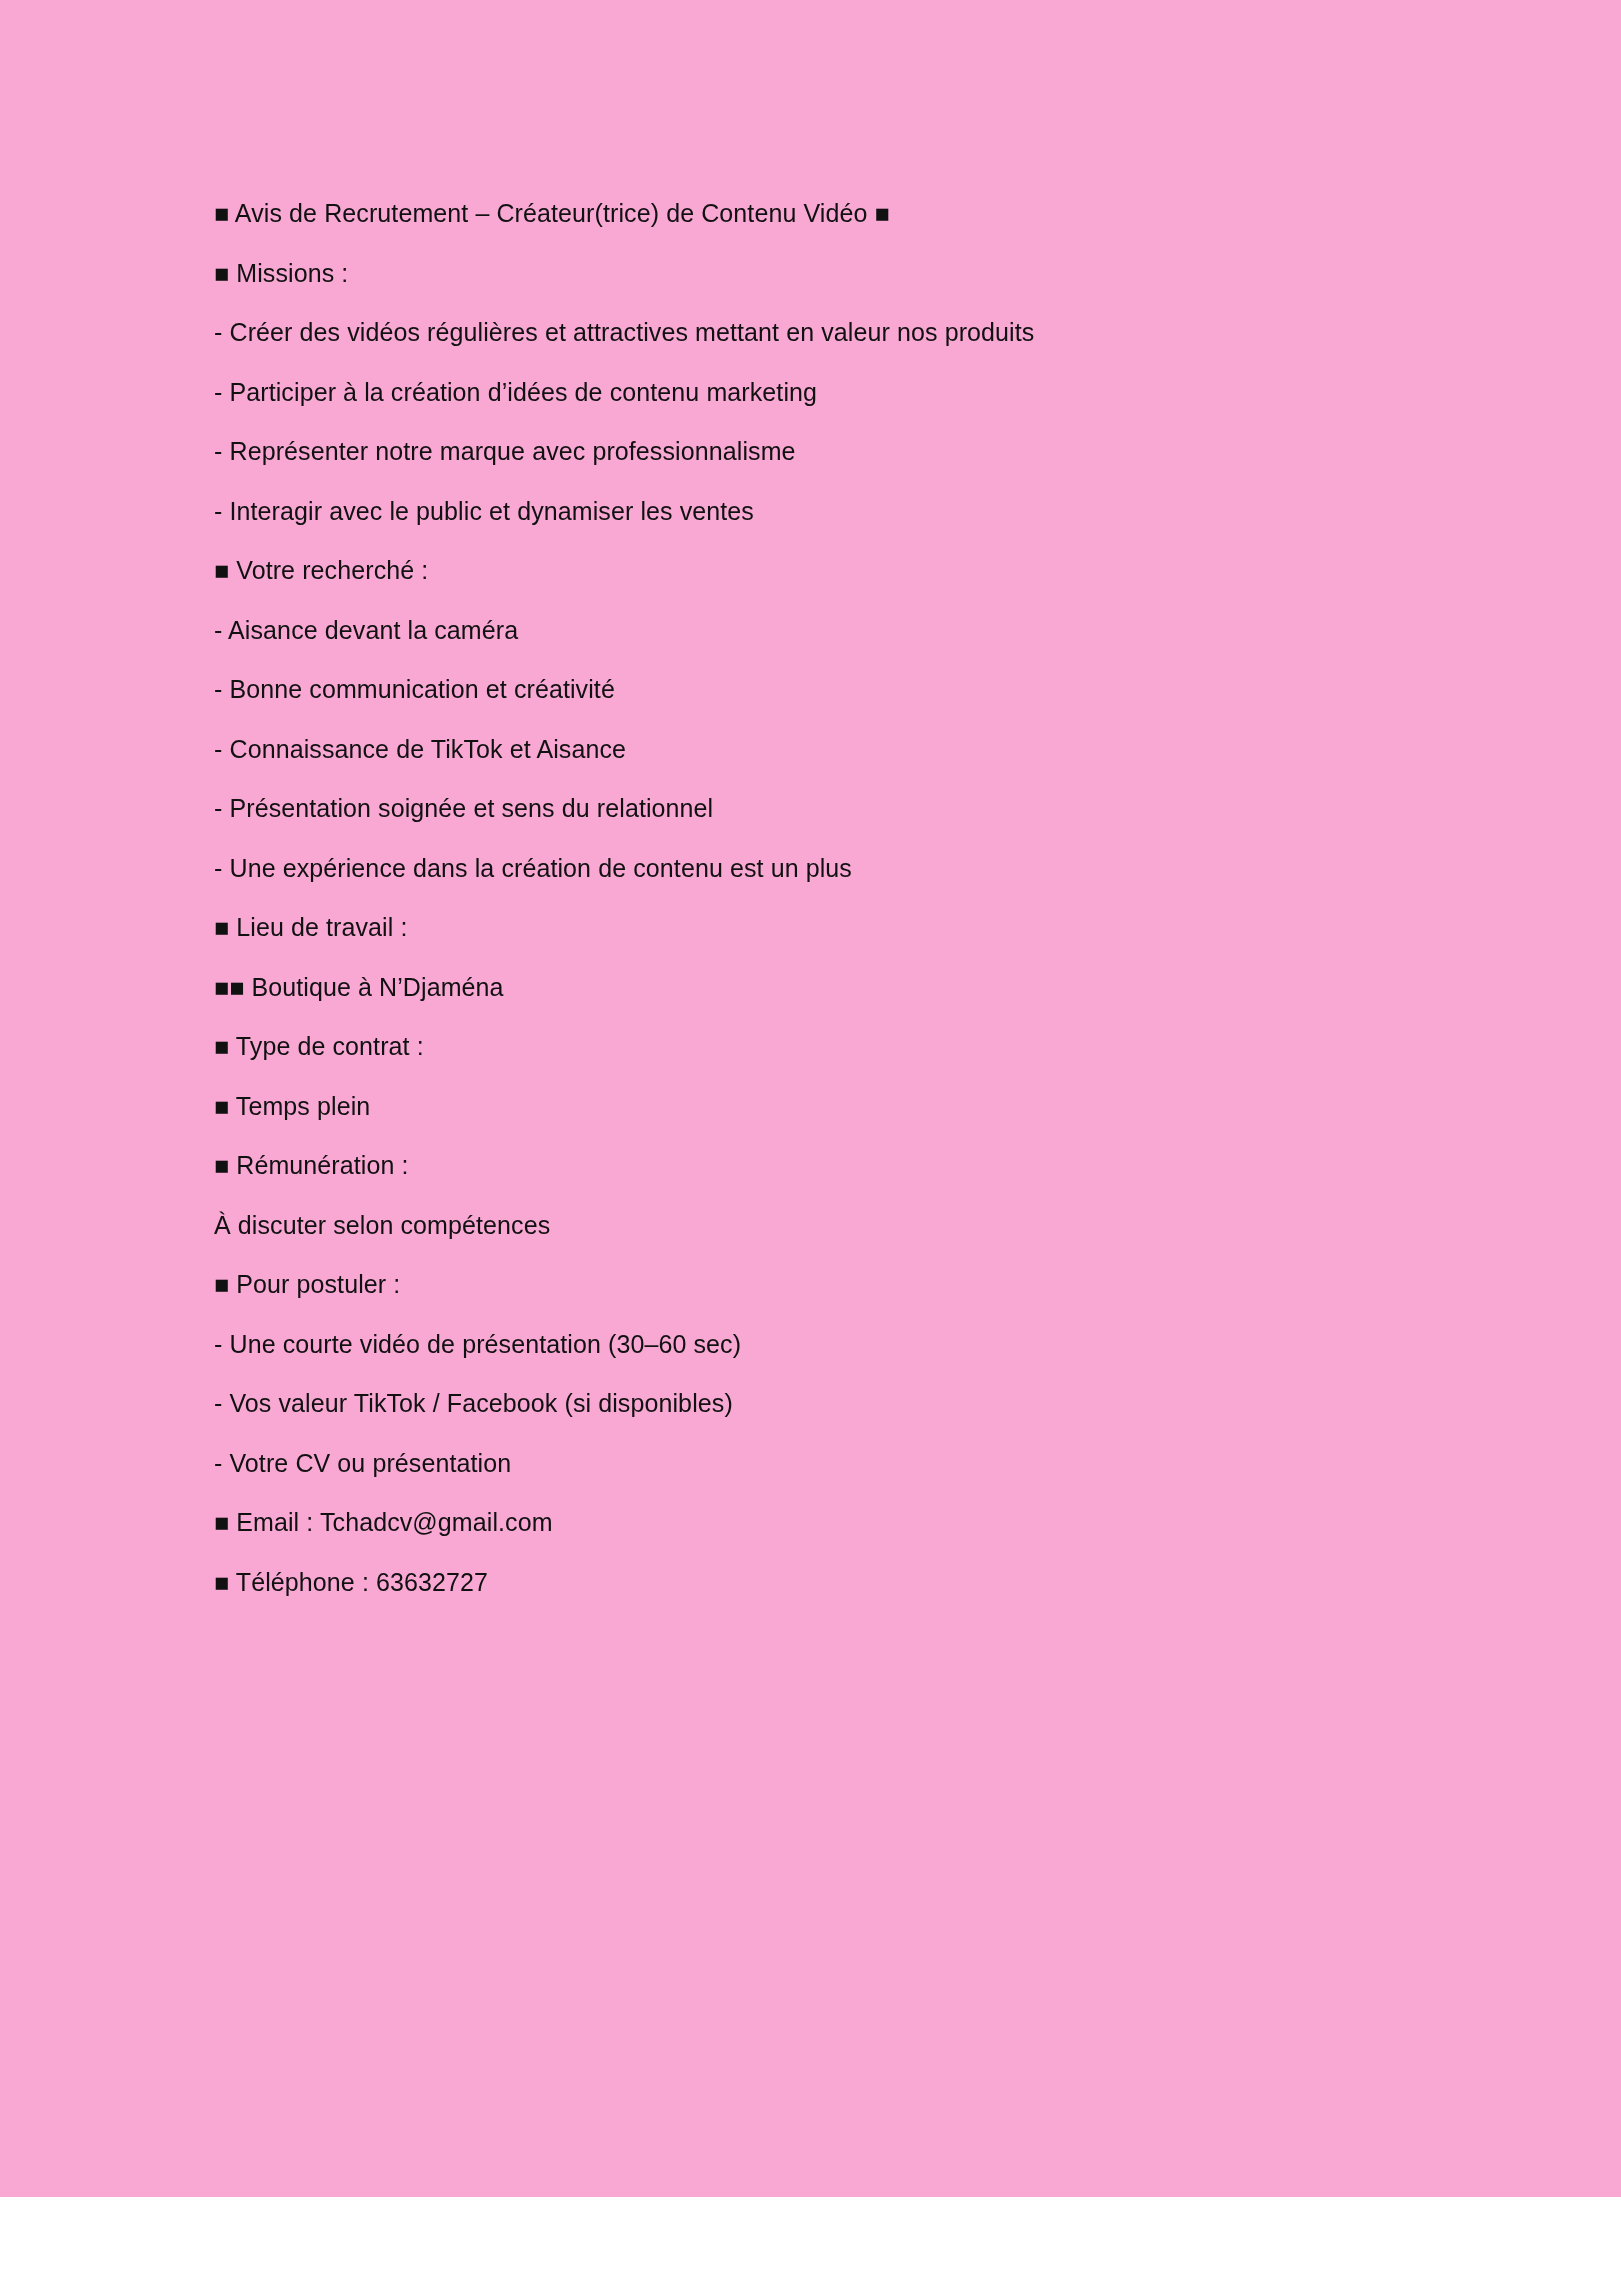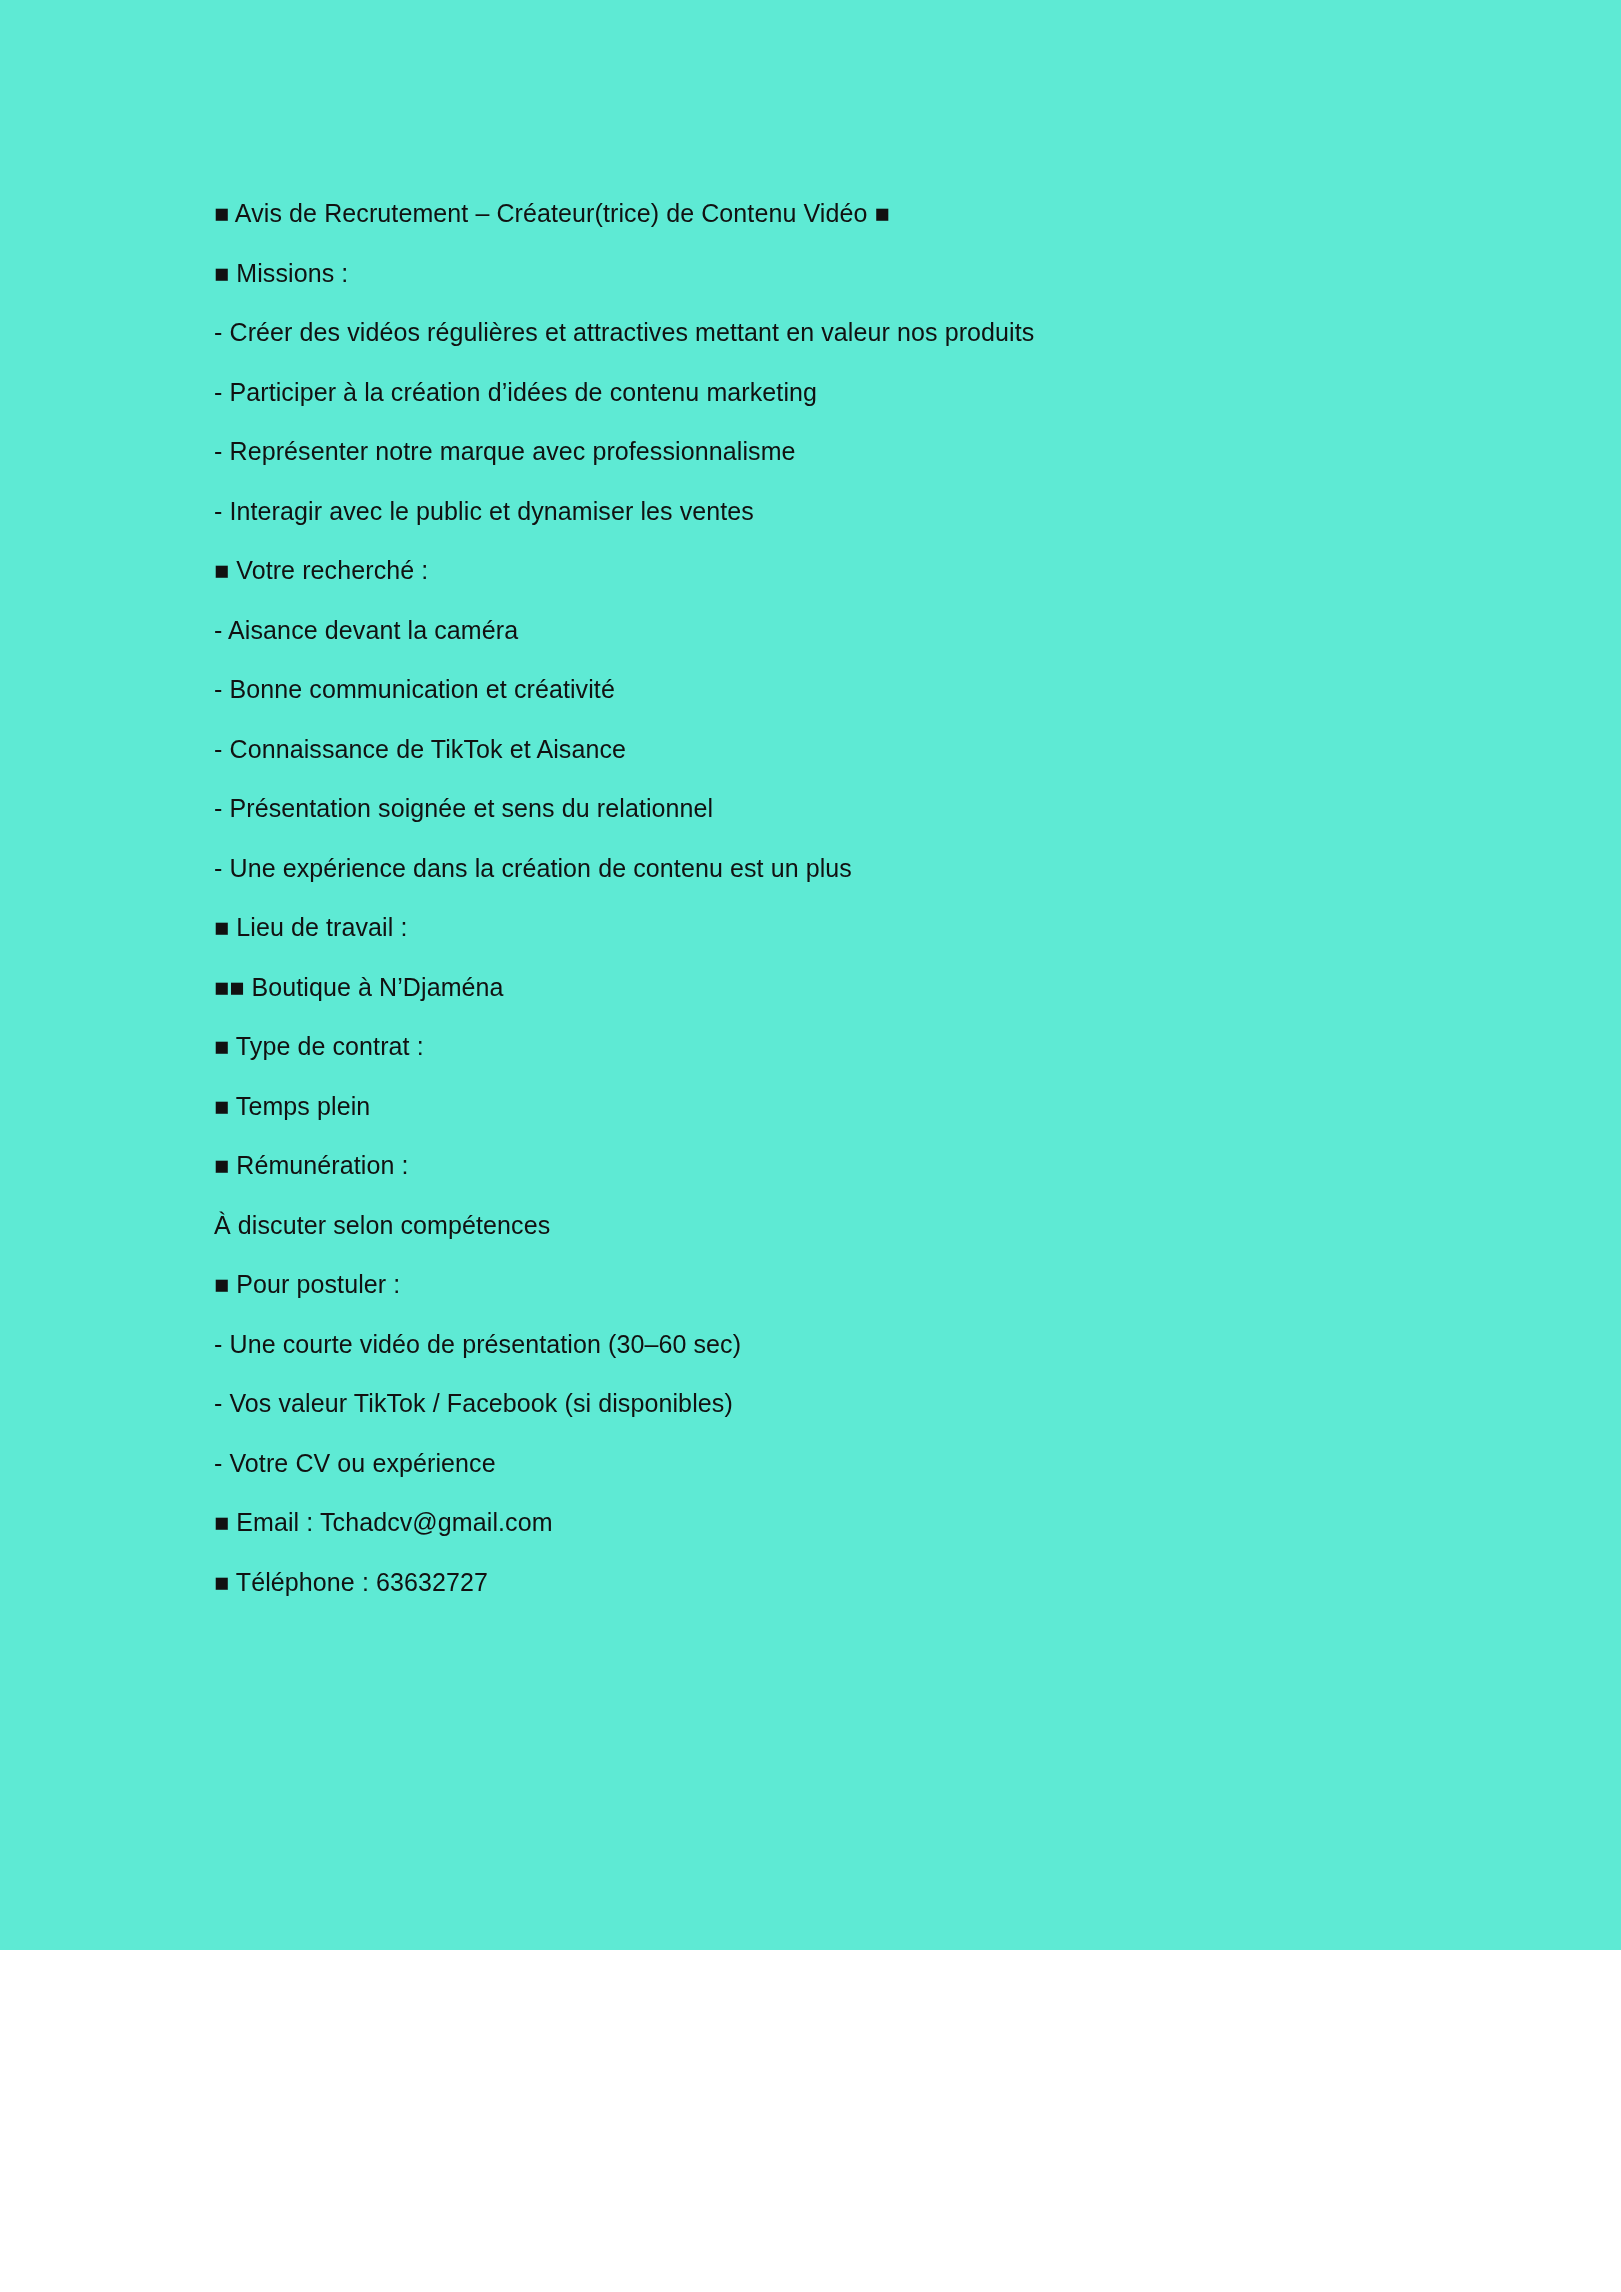--- a/index.html
+++ b/index.html
@@ -10,22 +10,22 @@
   body {
     width: 1621px;
     height: 2293px;
     font-family: "Liberation Sans", sans-serif;
     color: #000000;
     -webkit-font-smoothing: antialiased;
   }
   .page {
     position: relative;
     width: 1621px;
-    height: 1950px;
-    background: #5eead4;
+    height: 2197px;
+    background: #f9a8d4;
     box-sizing: border-box;
     padding: 196px 245px 0 214px;
   }
   .doc-body {
     display: block;
   }
   p.line {
     margin: 0 0 25.5px 0;
     font-size: 25px;
     line-height: 1.36;
@@ -67,20 +67,20 @@
 
     <p class="line">■ Type de contrat :</p>
     <p class="line">■ Temps plein</p>
 
     <p class="line">■ Rémunération :</p>
     <p class="line">À discuter selon compétences</p>
 
     <p class="line">■ Pour postuler :</p>
     <p class="line">- Une courte vidéo de présentation (30–60 sec)</p>
     <p class="line">- Vos valeur TikTok / Facebook (si disponibles)</p>
-    <p class="line">- Votre CV ou expérience</p>
+    <p class="line">- Votre CV ou présentation</p>
 
     <p class="line">■ Email : Tchadcv@gmail.com</p>
     <p class="line">■ Téléphone : 63632727</p>
 
   </div>
 </div>
 
 
 </body></html>

